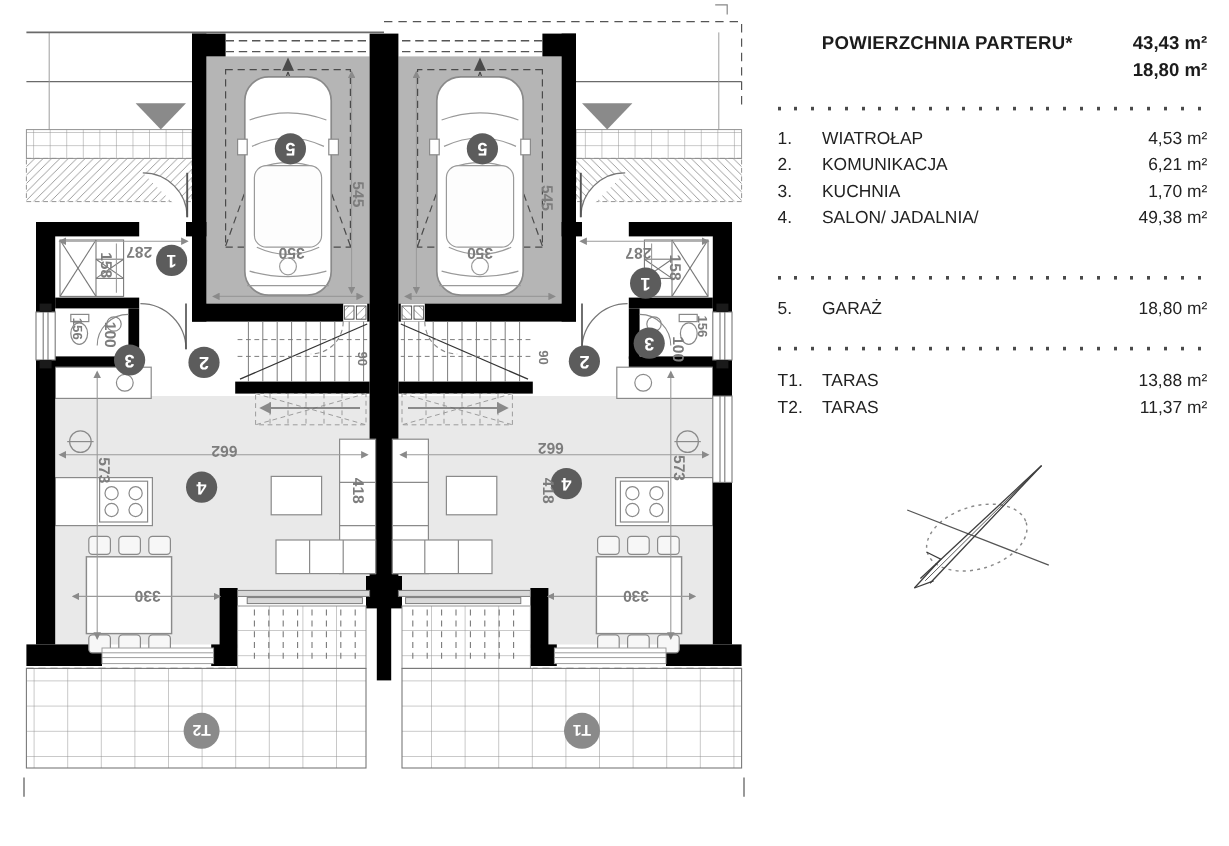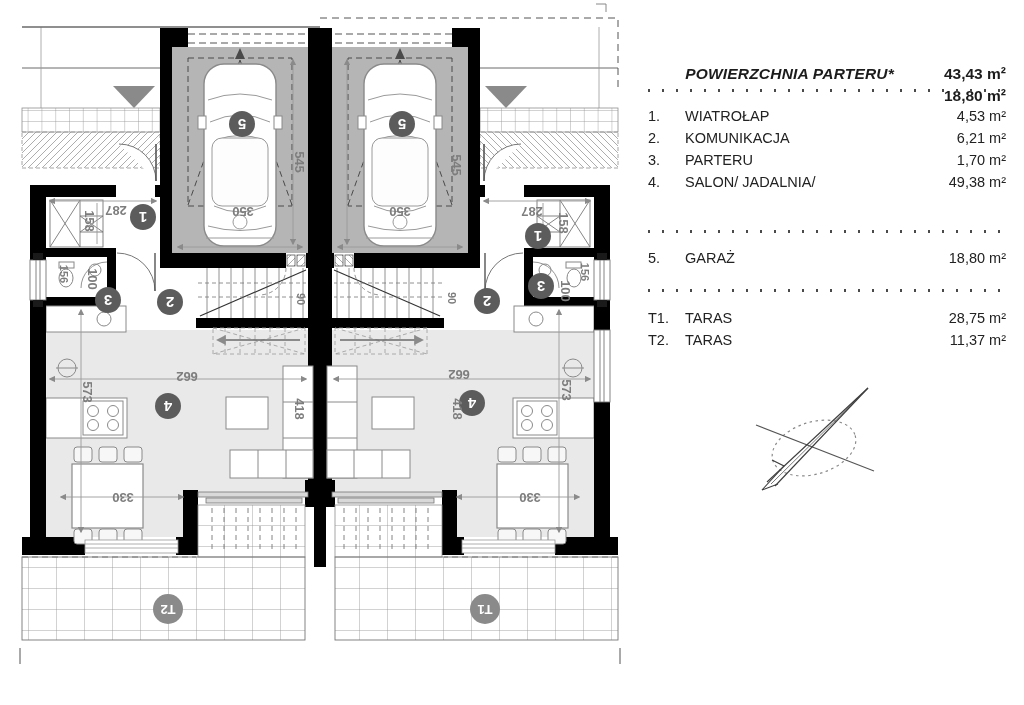--- a/index.html
+++ b/index.html
@@ -4,22 +4,22 @@
 <style>
   html,body{margin:0;padding:0;background:#ffffff;}
   #stage{position:relative;width:1024px;height:705px;background:#fff;overflow:hidden;
          font-family:"Liberation Sans", sans-serif;}
   svg text{font-family:"Liberation Sans", sans-serif;}
 
   
   .legend{position:absolute;left:646px;top:0;width:362px;height:370px;color:#1c1c1c;}
   .row{position:absolute;left:2px;right:2px;display:flex;align-items:baseline;}
   .sum-row{font-weight:bold;font-size:15.5px;}
-  .sum-label{width:246px;text-align:right;letter-spacing:.2px;font-style:italic;}
-  .sum-val{margin-left:auto;margin-top:37px;}
+  .sum-label{width:246px;text-align:right;letter-spacing:.2px;}
+  .sum-val{margin-left:auto;}
   .dots{position:absolute;left:2px;right:2px;height:3px;
         background:repeating-linear-gradient(90deg,#4a4a4a 0 2.5px,transparent 2.5px 14px);}
   .it{font-size:14.5px;color:#222;}
   .it .num{width:37px;}
   .it .ar{margin-left:auto;}
   .t-row .num{width:37px;}
 
   
   .compass{position:absolute;left:748px;top:372px;}
 </style>
@@ -367,21 +367,21 @@
       <span class="nm">WIATROŁAP</span>
       <span class="ar">4,53 m²</span>
     </div>
     <div class="row it" style="top:130px">
       <span class="num">2.</span>
       <span class="nm">KOMUNIKACJA</span>
       <span class="ar">6,21 m²</span>
     </div>
     <div class="row it" style="top:152px">
       <span class="num">3.</span>
-      <span class="nm">PARTERU</span>
+      <span class="nm">KUCHNIA</span>
       <span class="ar">1,70 m²</span>
     </div>
     <div class="row it" style="top:174px">
       <span class="num">4.</span>
       <span class="nm">SALON/ JADALNIA/</span>
       <span class="ar">49,38 m²</span>
     </div>
 
     <div class="dots" style="top:230px"></div>
 
@@ -389,21 +389,21 @@
       <span class="num">5.</span>
       <span class="nm">GARAŻ</span>
       <span class="ar">18,80 m²</span>
     </div>
 
     <div class="dots" style="top:289px"></div>
 
     <div class="row it t-row" style="top:310px">
       <span class="num">T1.</span>
       <span class="nm">TARAS</span>
-      <span class="ar">28,75 m²</span>
+      <span class="ar">13,88 m²</span>
     </div>
     <div class="row it t-row" style="top:332px">
       <span class="num">T2.</span>
       <span class="nm">TARAS</span>
       <span class="ar">11,37 m²</span>
     </div>
   </div>
 
   <svg class="compass" width="136" height="140" viewBox="0 0 136 140">
     <ellipse cx="66" cy="76" rx="43" ry="26" fill="none" stroke="#8a8a8a" stroke-width="1.2" stroke-dasharray="2.5 3.5" transform="rotate(-17 66 76)"></ellipse>

